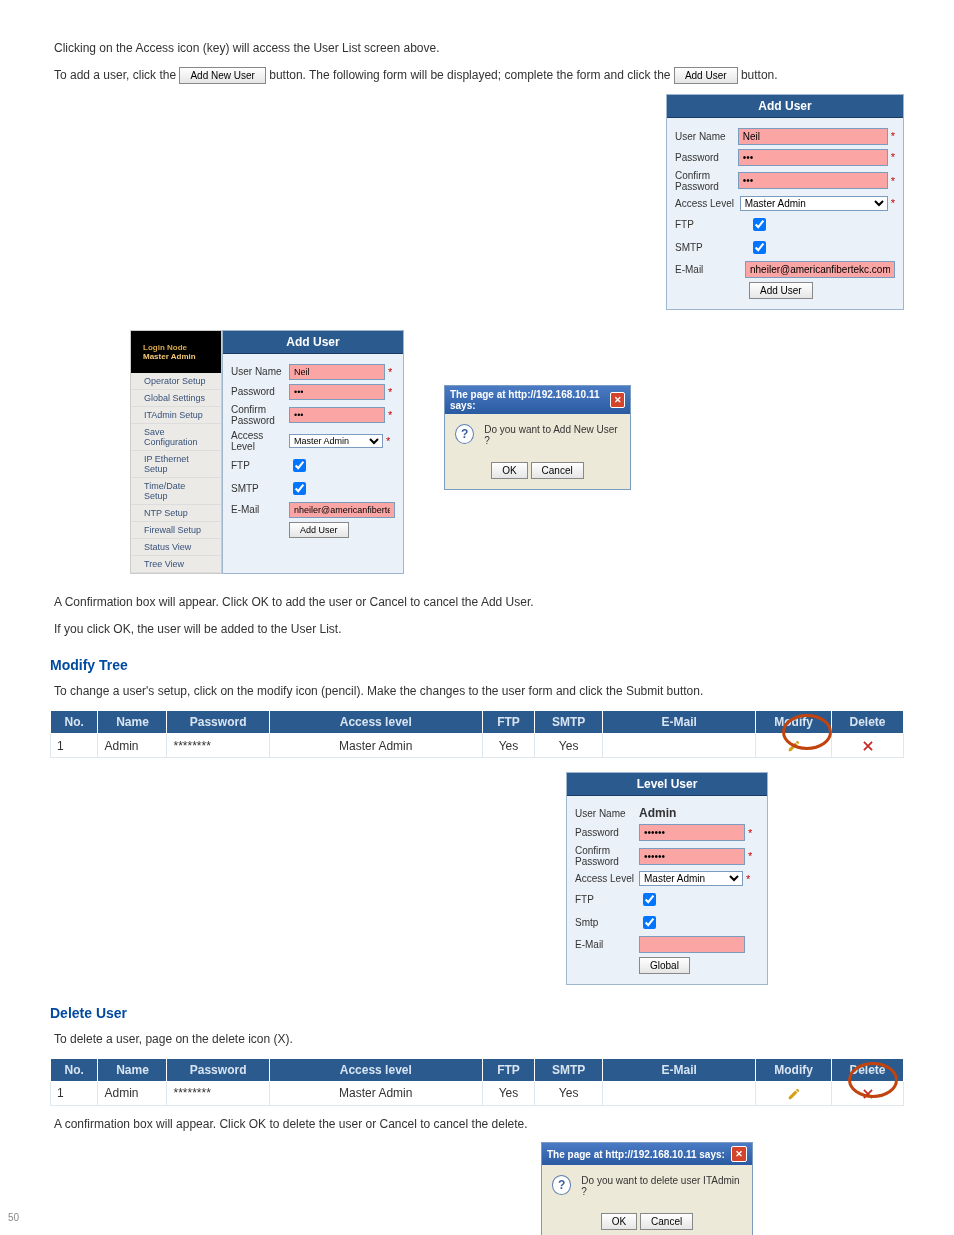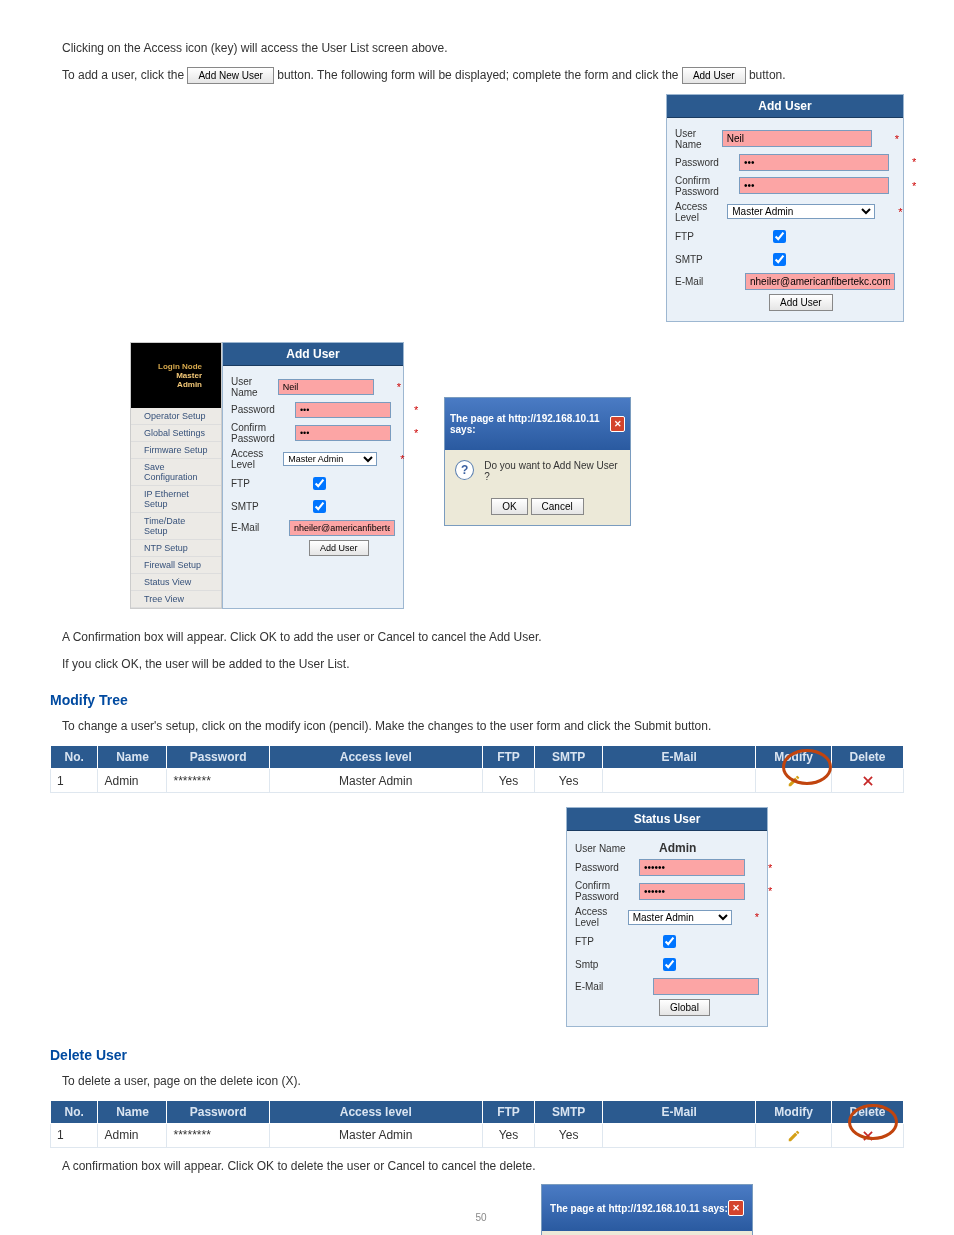--- a/index.html
+++ b/index.html
@@ -1,42 +1,42 @@
 <!DOCTYPE html>
 <html><head>
 <meta charset="utf-8">
 <style>
 body{font-family:Arial,Helvetica,sans-serif;font-size:12px;color:#333;margin:0;padding:30px 50px;background:#fff}
 .panel{border:1px solid #9db7d1;background:#eaf1f8}
 .panel-hd{background:#2b5a8f;color:#fff;font-weight:bold;text-align:center;padding:4px;font-size:12px;border-bottom:1px solid #1a3b61}
 .panel-body{padding:6px 8px}
-.fr{display:flex;align-items:center;margin:4px 0;gap:20px}
+.fr{display:flex;align-items:center;margin:4px 0;gap:0}
 .fl{width:74px;font-size:10px;color:#333}
 .fi input[type=text],.fi input[type=password]{width:140px;border:1px solid #7a9cbf;padding:2px 4px;font-size:10px;background:#fca5a5}
 .fi select{width:148px;border:1px solid #7a9cbf;font-size:10px;background:#fff}
 .req{color:#c00;font-size:11px;margin-left:3px}
 .btn{background:linear-gradient(#fff,#e5e5e5);border:1px solid #888;border-radius:0;padding:2px 10px;font-size:10px;cursor:pointer}
 .sidebar{width:90px;background:#eceae6;border:1px solid #ccc;font-size:9px}
-.sidebar-hd{background:#000;color:#d6a84c;font-size:8px;text-align:right;padding:19px;font-weight:bold}
+.sidebar-hd{background:#000;color:#d6a84c;font-size:8px;text-align:left;padding:12px;font-weight:bold}
 .sidebar a{display:block;padding:3px 13px;color:#36517a;text-decoration:none;border-bottom:1px solid #ddd}
 .dlg{border:1px solid #7a9cbf;background:#ece9d8;width:185px;font-size:10px}
-.dlg-hd{background:linear-gradient(#4a7bc4,#2a5aa0);color:#fff;padding:15px 5px;display:flex;justify-content:center;align-items:center;font-size:10px;font-weight:bold}
+.dlg-hd{background:linear-gradient(#4a7bc4,#2a5aa0);color:#fff;padding:3px 5px;display:flex;justify-content:space-between;align-items:center;font-size:10px;font-weight:bold}
 .dlg-x{background:#d4442c;color:#fff;border:1px solid #fff;width:14px;height:14px;display:flex;align-items:center;justify-content:center;font-size:9px;border-radius:2px}
 .dlg-body{padding:10px;display:flex;gap:10px;align-items:flex-start}
 .dlg-q{background:#fff;border:1px solid #5a7fb0;border-radius:50%;width:18px;height:18px;display:flex;align-items:center;justify-content:center;color:#3a5f9f;font-weight:bold;font-size:12px}
 .dlg-btns{text-align:center;padding:6px 0 10px}
 table.ulist{border-collapse:collapse;width:100%;font-size:12px}
 table.ulist th{background:#2b5a8f;color:#d9e4f1;font-weight:bold;padding:4px 6px;border:1px solid #fff;font-size:12px}
 table.ulist td{padding:4px 6px;border:1px solid #dfe7ef;background:#fff;text-align:center;font-size:12px}
 table.ulist td.l{text-align:left}
 .circle{position:absolute;border:3px solid #c1440e;border-radius:50%;pointer-events:none}
 svg.ico{width:14px;height:14px;vertical-align:middle}
 .sec-title{color:#004aa0;font-weight:bold;font-size:14px;margin:20px 0 8px}
-.txt{font-size:12px;line-height:1.4;margin:10px 12px}
-.pgno{position:fixed;bottom:12px;left:8px;right:0;text-align:center;color:#888;font-size:10px}
+.txt{font-size:12px;line-height:1.4;margin:10px 4px}
+.pgno{position:fixed;bottom:12px;left:8px;right:0;text-align:left;color:#888;font-size:10px}
 </style>
 </head>
 <body>
 
 <p class="txt">Clicking on the Access icon (key) will access the User List screen above.</p>
 <p class="txt">
   <span>To add a user, click the </span>
   <button class="btn">Add New User</button>
   <span> button. The following form will be displayed; complete the form and click the </span>
   <button class="btn">Add User</button>
@@ -86,21 +86,21 @@
     </div>
   </div>
 </div>
 
 <div style="display:flex;gap:40px;align-items:flex-start;margin:10px 0 20px 80px">
   <div style="display:flex">
     <div class="sidebar">
       <div class="sidebar-hd"><span>Login Node</span><br><span style="color:#f3c877">Master Admin</span></div>
       <a>Operator Setup</a>
       <a>Global Settings</a>
-      <a>Firmware Setup</a>
+      <a>ITAdmin Setup</a>
       <a>Save Configuration</a>
       <a>IP Ethernet Setup</a>
       <a>Time/Date Setup</a>
       <a>NTP Setup</a>
       <a>Firewall Setup</a>
       <a>Status View</a>
       <a>Tree View</a>
     </div>
     <div class="panel" style="width:180px">
       <div class="panel-hd">Add User</div>
@@ -196,21 +196,21 @@
               <path fill="#c62828" stroke="#c62828" stroke-width="3" d="M5 5l14 14M19 5L5 19"></path>
             </svg></td>
   </tr>
 </tbody>
     </table>
 <div class="circle" style="width:44px;height:30px;top:4px;right:72px"></div>
 </div>
 
 <div style="display:flex;justify-content:center;margin:14px 0 20px 380px">
   <div class="panel" style="width:200px">
-    <div class="panel-hd">Status User</div>
+    <div class="panel-hd">Level User</div>
     <div class="panel-body">
       <div class="fr">
           <div class="fl" style="width:64px">User Name</div>
           <b>Admin</b>
         </div>
       <div class="fr">
           <div class="fl" style="width:64px">Password</div>
           <div class="fi"><input style="width: 96px;" type="password" value="••••••"></div>
           <span class="req">*</span>
         </div>

